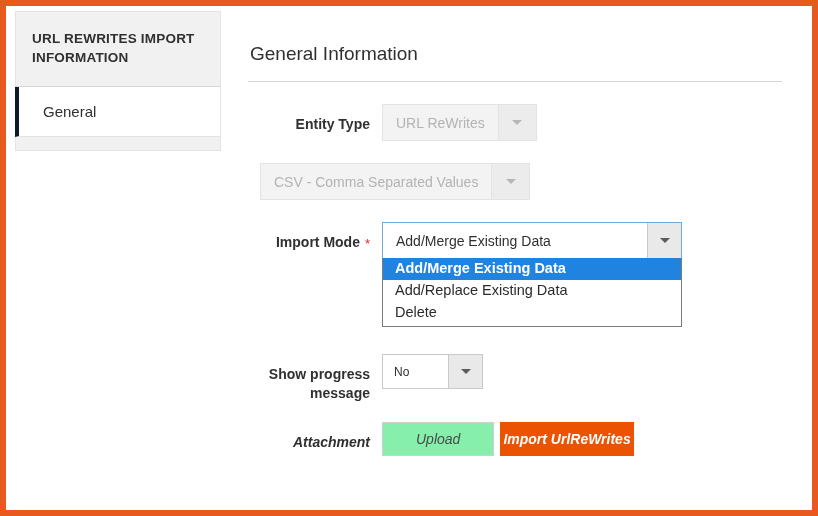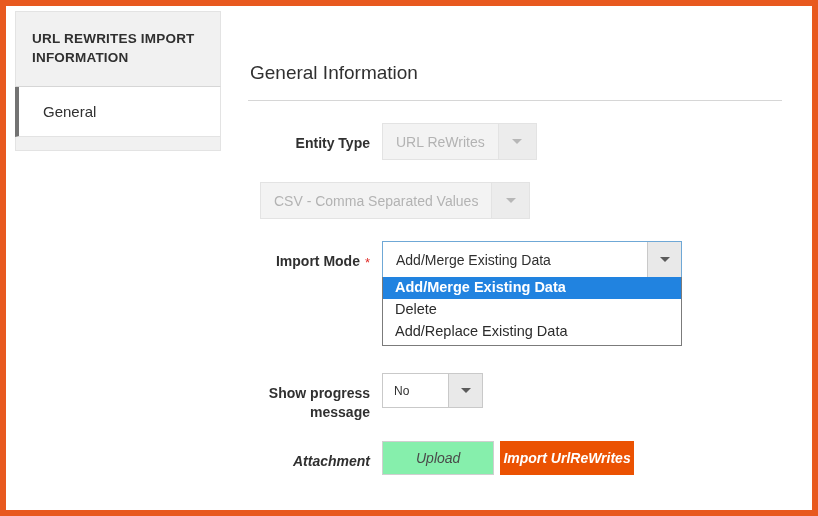--- a/index.html
+++ b/index.html
@@ -53,21 +53,21 @@
     color: #303030;
     letter-spacing: .2px;
     line-height: 19px;
     text-transform: uppercase;
   }
   .side-tab {
     box-sizing: border-box;
     width: 206px;
     height: 50px;
     background: #ffffff;
-    border-left: 4px solid #737373;
+    border-left: 4px solid #0f172a;
     border-right: 1px solid #e3e3e3;
     border-bottom: 1px solid #e3e3e3;
     display: flex;
     align-items: center;
     padding-left: 24px;
   }
   .side-tab-label {
     font-size: 15px;
     color: #303030;
   }
@@ -77,21 +77,21 @@
     height: 14px;
     background: #f1f1f1;
     border: 1px solid #e3e3e3;
     border-top: none;
   }
 
   
   #main {
     position: absolute;
     left: 242px;
-    top: 20px;
+    top: 1px;
     width: 545px;
   }
   .section-title {
     font-size: 19px;
     color: #303030;
     padding: 36px 0 16px 2px;
     border-bottom: 1px solid #d6d6d6;
     font-weight: normal;
     margin: 0;
     width: 532px;
@@ -343,22 +343,22 @@
         </div>
         <div class="field-control">
           <div class="sel-active">
             <div class="sel-text">Add/Merge Existing Data</div>
             <div class="sel-arrow">
               <span class="caret caret-dark"></span>
             </div>
           </div>
           <div class="dropdown">
             <div class="dd-item selected">Add/Merge Existing Data</div>
+            <div class="dd-item">Add/Replace Existing Data</div>
             <div class="dd-item">Delete</div>
-            <div class="dd-item">Add/Replace Existing Data</div>
           </div>
         </div>
       </div>
 
       <div class="field-row" style="margin-top:95px;">
         <div class="field-label">Show progress message</div>
         <div class="field-control">
           <div class="sel-small">
             <div class="sel-text">No</div>
             <div class="sel-arrow">

